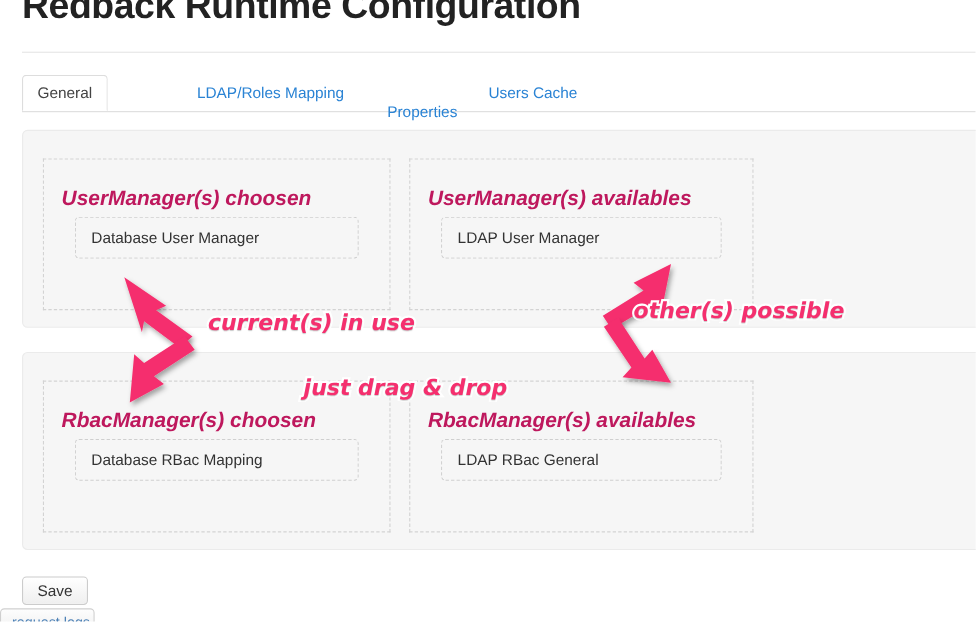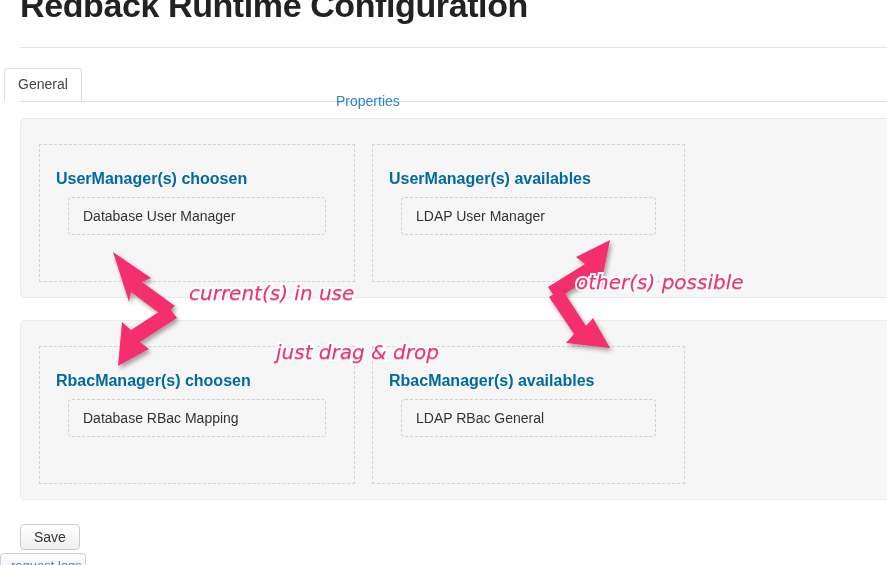--- a/index.html
+++ b/index.html
@@ -38,21 +38,21 @@
     left: 20px;
     top: 47px;
     width: 867px;
     height: 1px;
     background: #e5e5e5;
   }
 
   
   .tabs {
     position: absolute;
-    left: 4px;
+    left: 20px;
     top: 68px;
     width: 867px;
     height: 34px;
   }
   .tab-strip-line {
     position: absolute;
     left: 20px;
     top: 101px;
     width: 867px;
     height: 1px;
@@ -91,24 +91,25 @@
   .dropzone {
     position: absolute;
     border: 1px dashed #d3d3d3;
     background: transparent;
     box-sizing: border-box;
   }
   .zone-title {
     position: absolute;
     left: 16px;
     top: 25px;
-    font-size: 16px;
+    font-size: 19px;
     font-weight: bold;
-    color: #0369a1;
-    white-space: nowrap;
+    color: #be185d;
+    white-space: nowrap;
+    font-style: italic;
   }
   .item-box {
     position: absolute;
     left: 28px;
     top: 52px;
     height: 38px;
     border: 1px dashed #cfcfcf;
     border-radius: 4px;
     box-sizing: border-box;
     background: transparent;
@@ -155,21 +156,21 @@
   .overlay {
     position: absolute;
     left: 0; top: 0;
     width: 887px;
     height: 565px;
     pointer-events: none;
   }
   .anno-text {
     position: absolute;
     font-family: "DejaVu Sans", sans-serif;
-    font-weight: normal;
+    font-weight: bold;
     font-style: italic;
     font-size: 20px;
     color: #f52f6e;
     white-space: nowrap;
     -webkit-text-stroke: 4px #ffffff;
     paint-order: stroke fill;
     text-shadow:
       0 1px 1px rgba(0,0,0,0.22);
     letter-spacing: 0px;
   }
@@ -178,21 +179,23 @@
 <body>
 
 <div class="page-wrap">
 
   <div class="page-title">Redback Runtime Configuration</div>
   <div class="title-rule"></div>
 
   <div class="tab-strip-line"></div>
   <div class="tabs">
     <div class="tab active" style="left:0px;">General</div>
+    <div class="tab" style="left:146px;">LDAP/Roles Mapping</div>
     <div class="tab" style="left:319px;margin-top:17px;">Properties</div>
+    <div class="tab" style="left:411px;">Users Cache</div>
   </div>
 
   <div class="panel" style="left:20px; top:118px; width:880px; height:180px;">
 
     <div class="dropzone" style="left:18px; top:25px; width:316px; height:138px;">
       <div class="zone-title">UserManager(s) choosen</div>
       <div class="item-box" style="width:258px;text-align:right;">
         <span class="item-label">Database User Manager</span>
       </div>
     </div>

